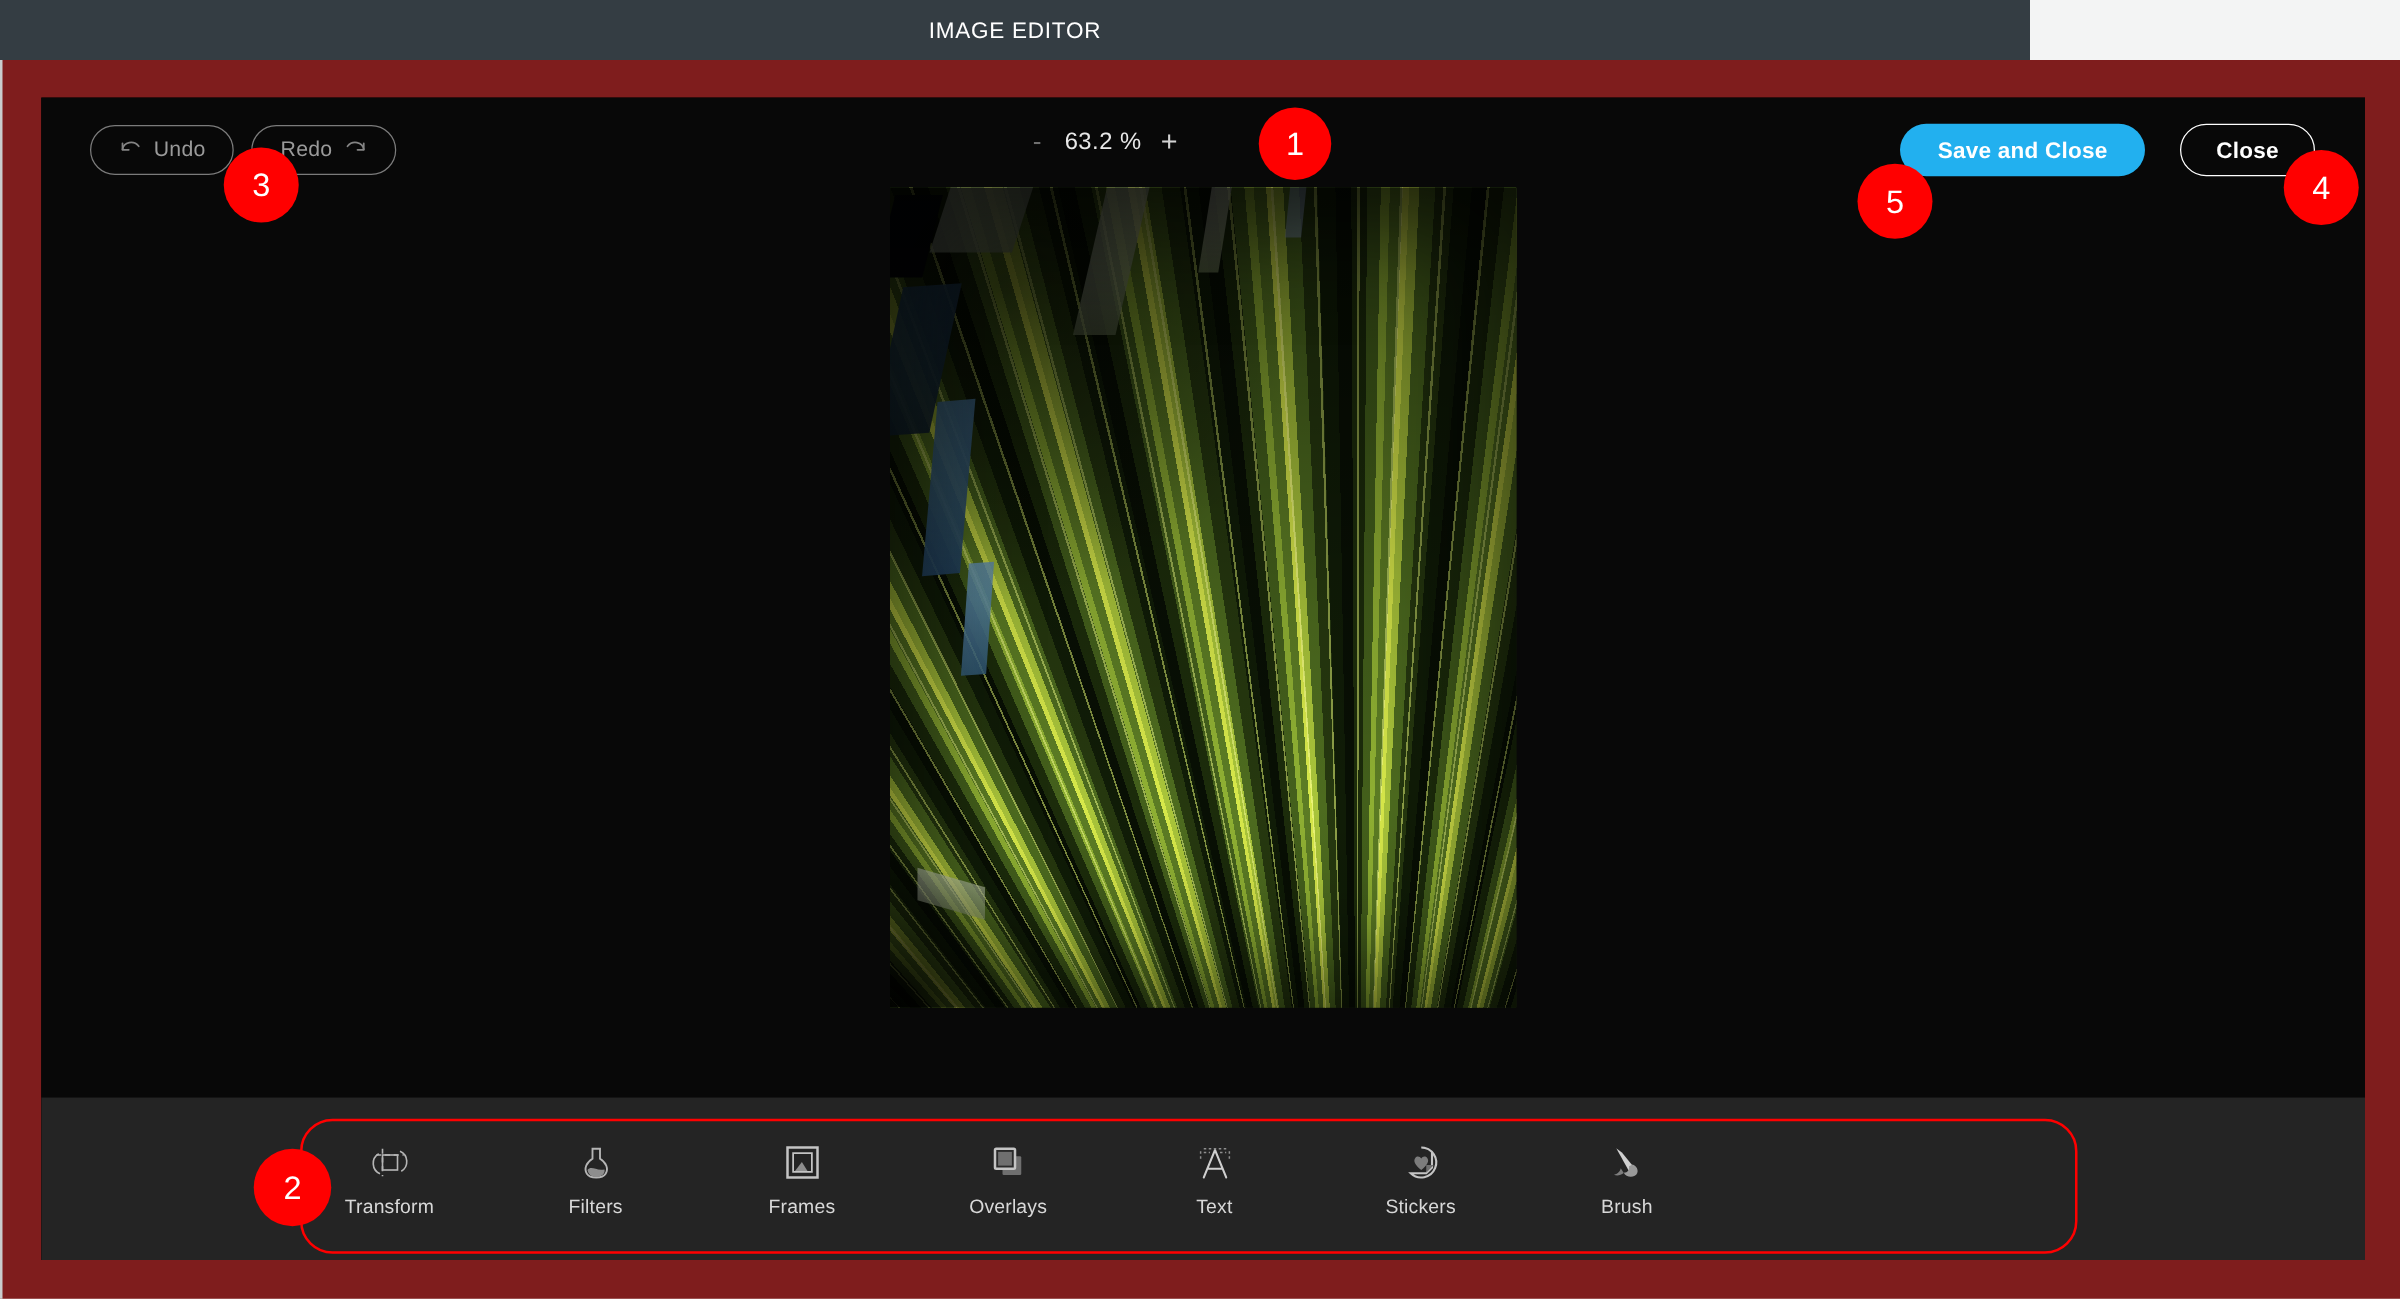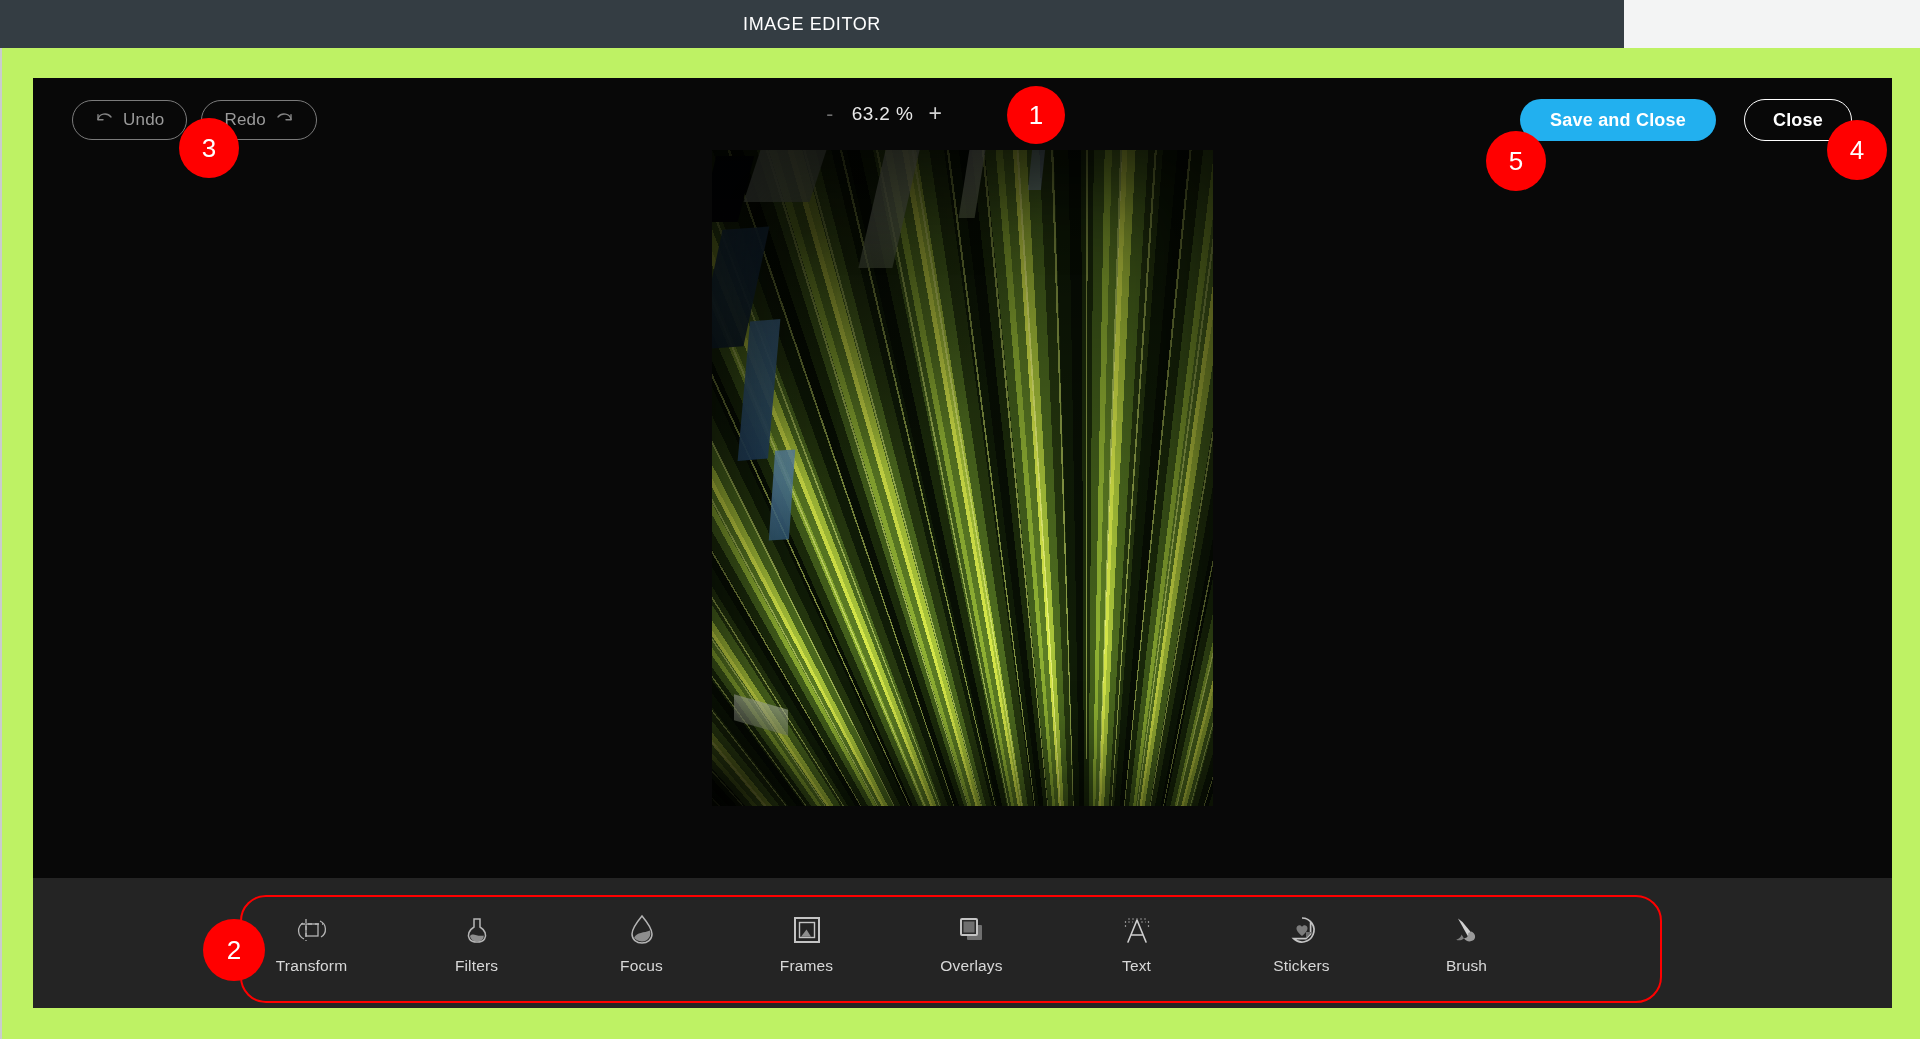--- a/index.html
+++ b/index.html
@@ -17,21 +17,21 @@
     display:flex; align-items:center; justify-content:center;
   }
   .win-title {
     color:#ffffff; font-size:18px; letter-spacing:0.6px;
     font-family:"Liberation Sans", sans-serif;
   }
 
   
   .page-body {
     position:absolute; left:0; top:48px; width:1920px; height:991px;
-    background:#bef264;
+    background:#7f1d1d;
     border-left:2px solid #c9cccd;
   }
 
   
   .editor {
     position:absolute; left:31px; top:30px;
     width:1859px; height:930px;
     background:#000000;
     overflow:hidden;
   }
@@ -327,29 +327,20 @@
         <span class="t-ico">
           <svg width="28" height="30" viewBox="0 0 28 30" fill="none">
             <path d="M11 4 L11 12 C6 15, 4 20, 6.5 24 C9 28, 19 28, 21.5 24 C24 20, 22 15, 17 12 L17 4 Z" stroke="#b5b5b5" stroke-width="1.5" fill="none"></path>
             <path d="M7 21 C10 17, 14 22, 20.6 20.5 C21.4 24, 18 26.6, 14 26.6 C10.5 26.6, 7.6 24.5, 7 21 Z" fill="#8e8e8e"></path>
           </svg>
         </span>
         <span class="t-lbl">Filters</span>
       </div>
 
 
-      <div class="tool">
-        <span class="t-ico">
-          <svg width="26" height="32" viewBox="0 0 26 32" fill="none">
-            <path d="M13 3 C13 3, 23 15, 23 21 C23 26.5, 18.5 30, 13 30 C7.5 30, 3 26.5, 3 21 C3 15, 13 3, 13 3 Z" stroke="#b5b5b5" stroke-width="1.5" fill="none"></path>
-            <path d="M5.2 24.5 C8 19, 15 20, 21 17.5 C22.6 22.5, 19.5 28.4, 13 28.4 C9.2 28.4, 6.3 26.8, 5.2 24.5 Z" fill="#8e8e8e"></path>
-          </svg>
-        </span>
-        <span class="t-lbl">Focus</span>
-      </div>
 
       <div class="tool">
         <span class="t-ico">
           <svg width="30" height="30" viewBox="0 0 30 30" fill="none">
             <rect x="3" y="3" width="24" height="24" stroke="#c4c4c4" stroke-width="2"></rect>
             <rect x="7.5" y="7.5" width="15" height="15" stroke="#c4c4c4" stroke-width="1.4" fill="none"></rect>
             <path d="M9 21.8 L14.5 14.5 L19 21.8 Z" fill="#8e8e8e"></path>
           </svg>
         </span>
         <span class="t-lbl">Frames</span>

